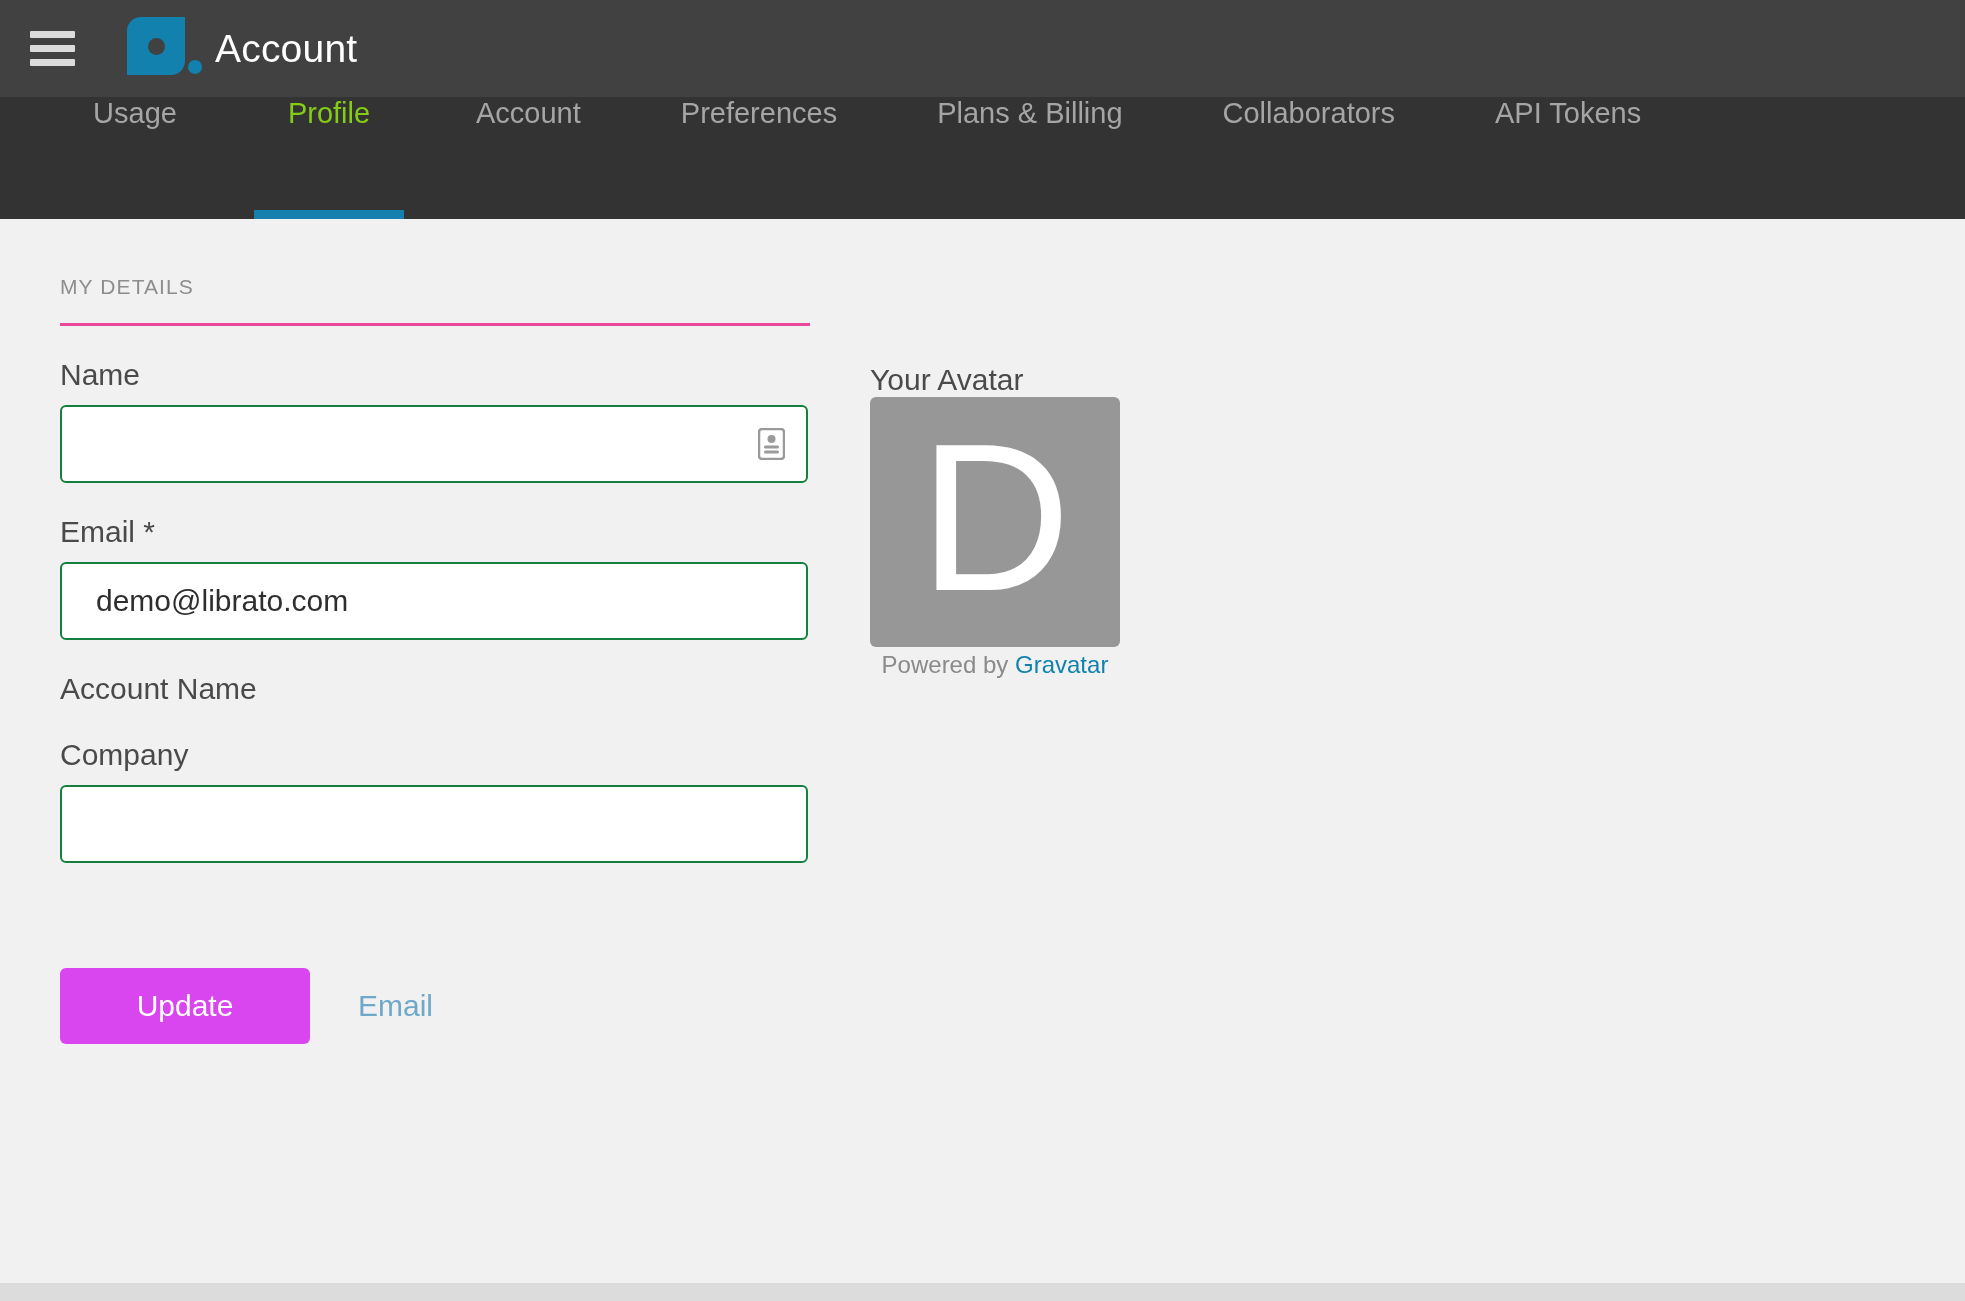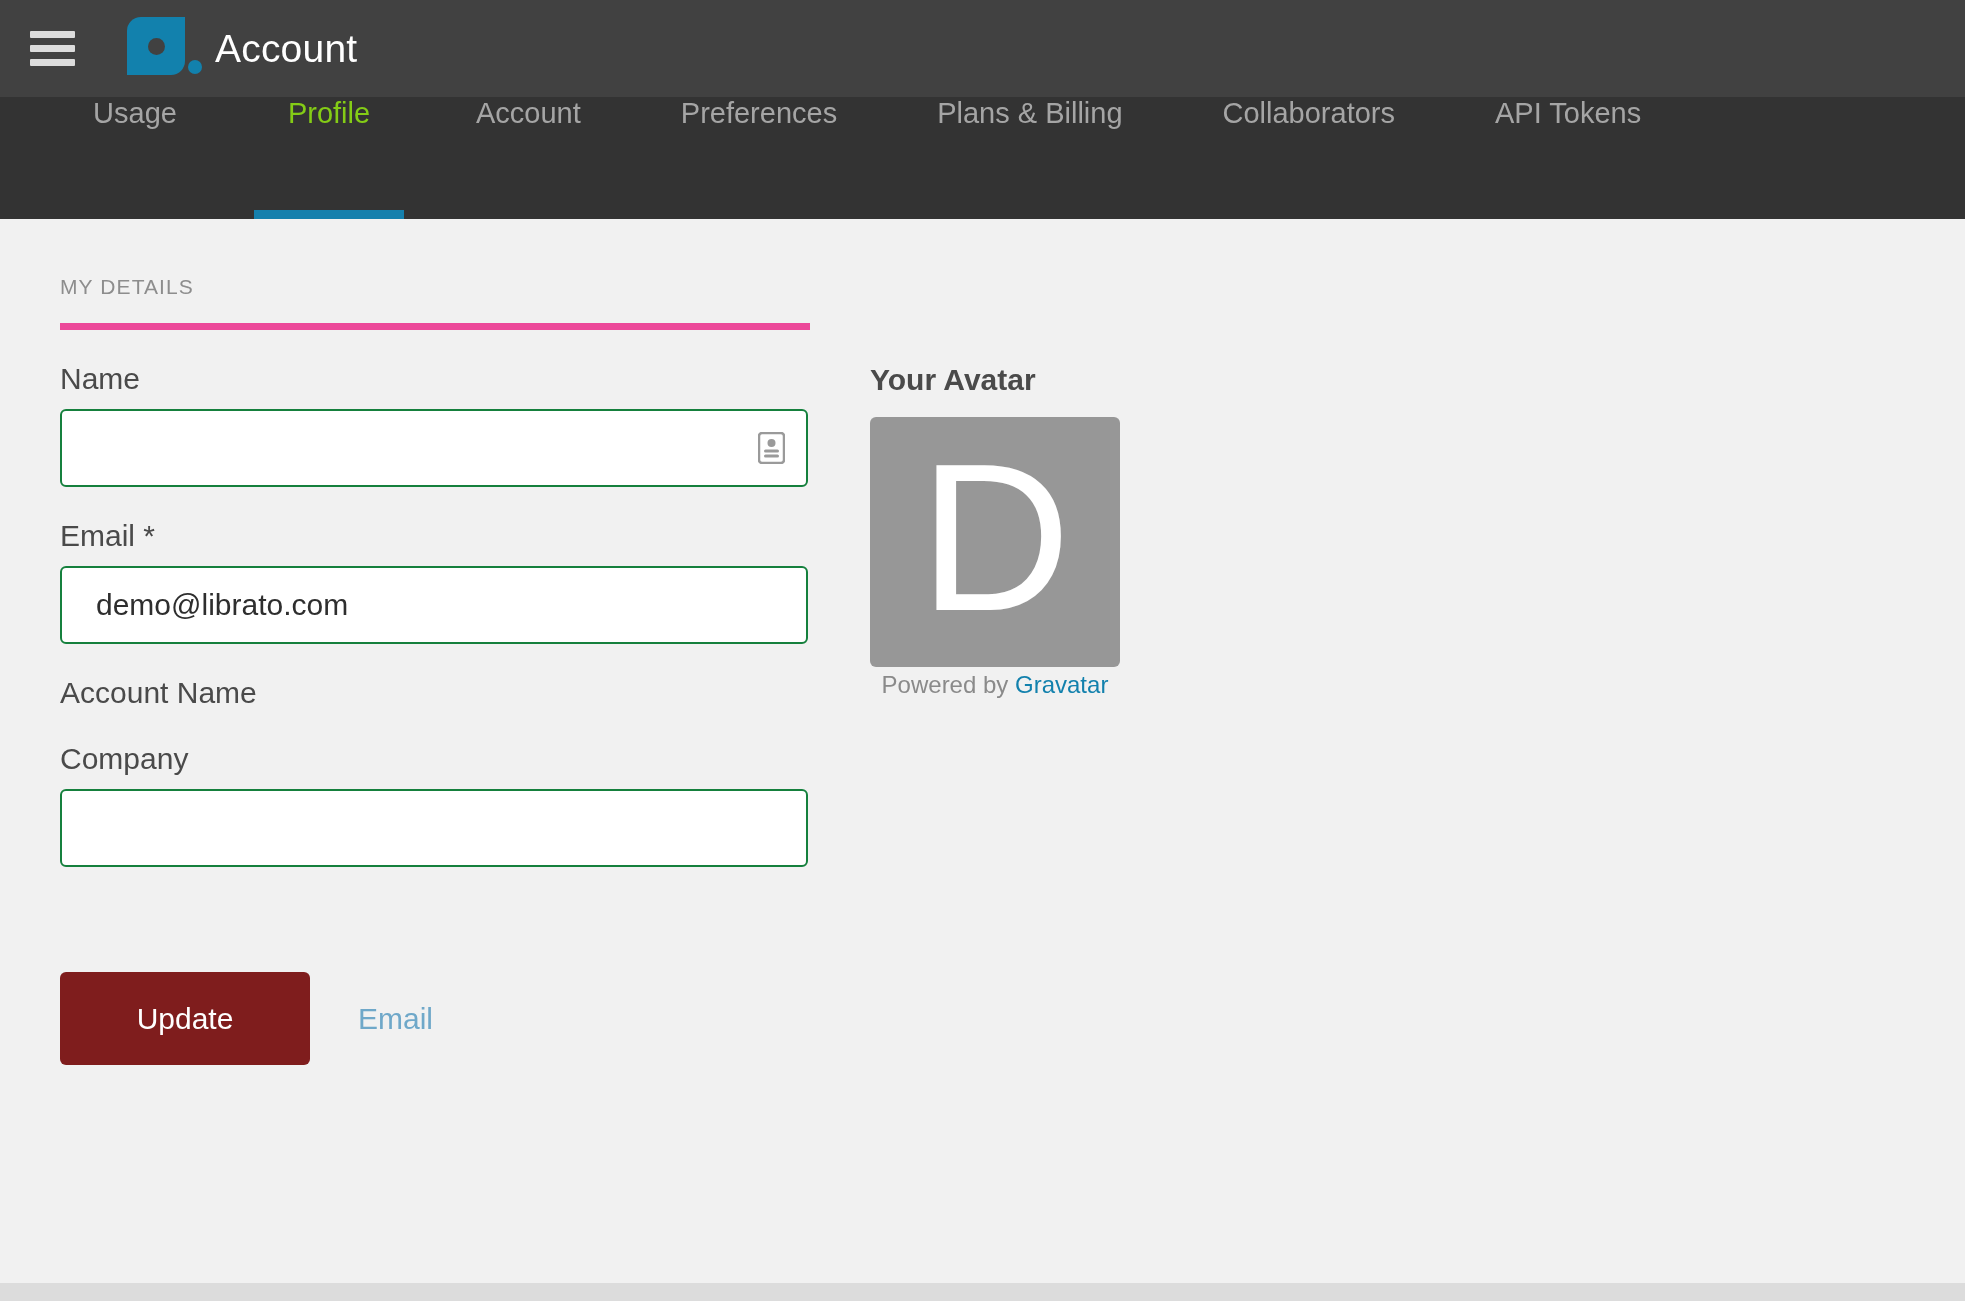--- a/index.html
+++ b/index.html
@@ -129,21 +129,21 @@
     align-items: flex-start;
   }
   .form-col { width: 750px; }
 
   .section-title {
     font-size: 21px;
     letter-spacing: 1.1px;
     color: #8d8d8d;
     font-weight: 400;
     padding-bottom: 24px;
-    border-bottom: 7px solid #ec4899;
+    border-bottom: 3px solid #ec4899;
     width: 750px;
     box-sizing: border-box;
   }
 
   .field { margin-top: 32px; }
   .field-label {
     font-size: 30px;
     color: #4a4a4a;
     font-weight: 400;
     margin-bottom: 13px;
@@ -176,22 +176,22 @@
     cursor: pointer;
   }
 
   .buttons-row {
     display: flex;
     align-items: center;
     margin-top: 105px;
   }
   .update-btn {
     width: 250px;
-    height: 93px;
-    background: #7f1d1d;
+    height: 76px;
+    background: #d946ef;
     border: none;
     border-radius: 6px;
     color: #ffffff;
     font-size: 30px;
     font-family: "Liberation Sans", sans-serif;
     cursor: pointer;
   }
   .revert-link {
     margin-left: 48px;
     color: #6fa8c9;
@@ -201,22 +201,20 @@
   }
 
   
   .avatar-col {
     margin-left: 60px;
     padding-top: 88px;
   }
   .avatar-title {
     font-size: 30px;
     color: #4a4a4a;
-    margin-bottom: 20px;
-    font-weight: bold;
   }
   .avatar-box {
     width: 250px;
     height: 250px;
     background: #979797;
     border-radius: 6px;
     display: flex;
     align-items: center;
     justify-content: center;
   }

